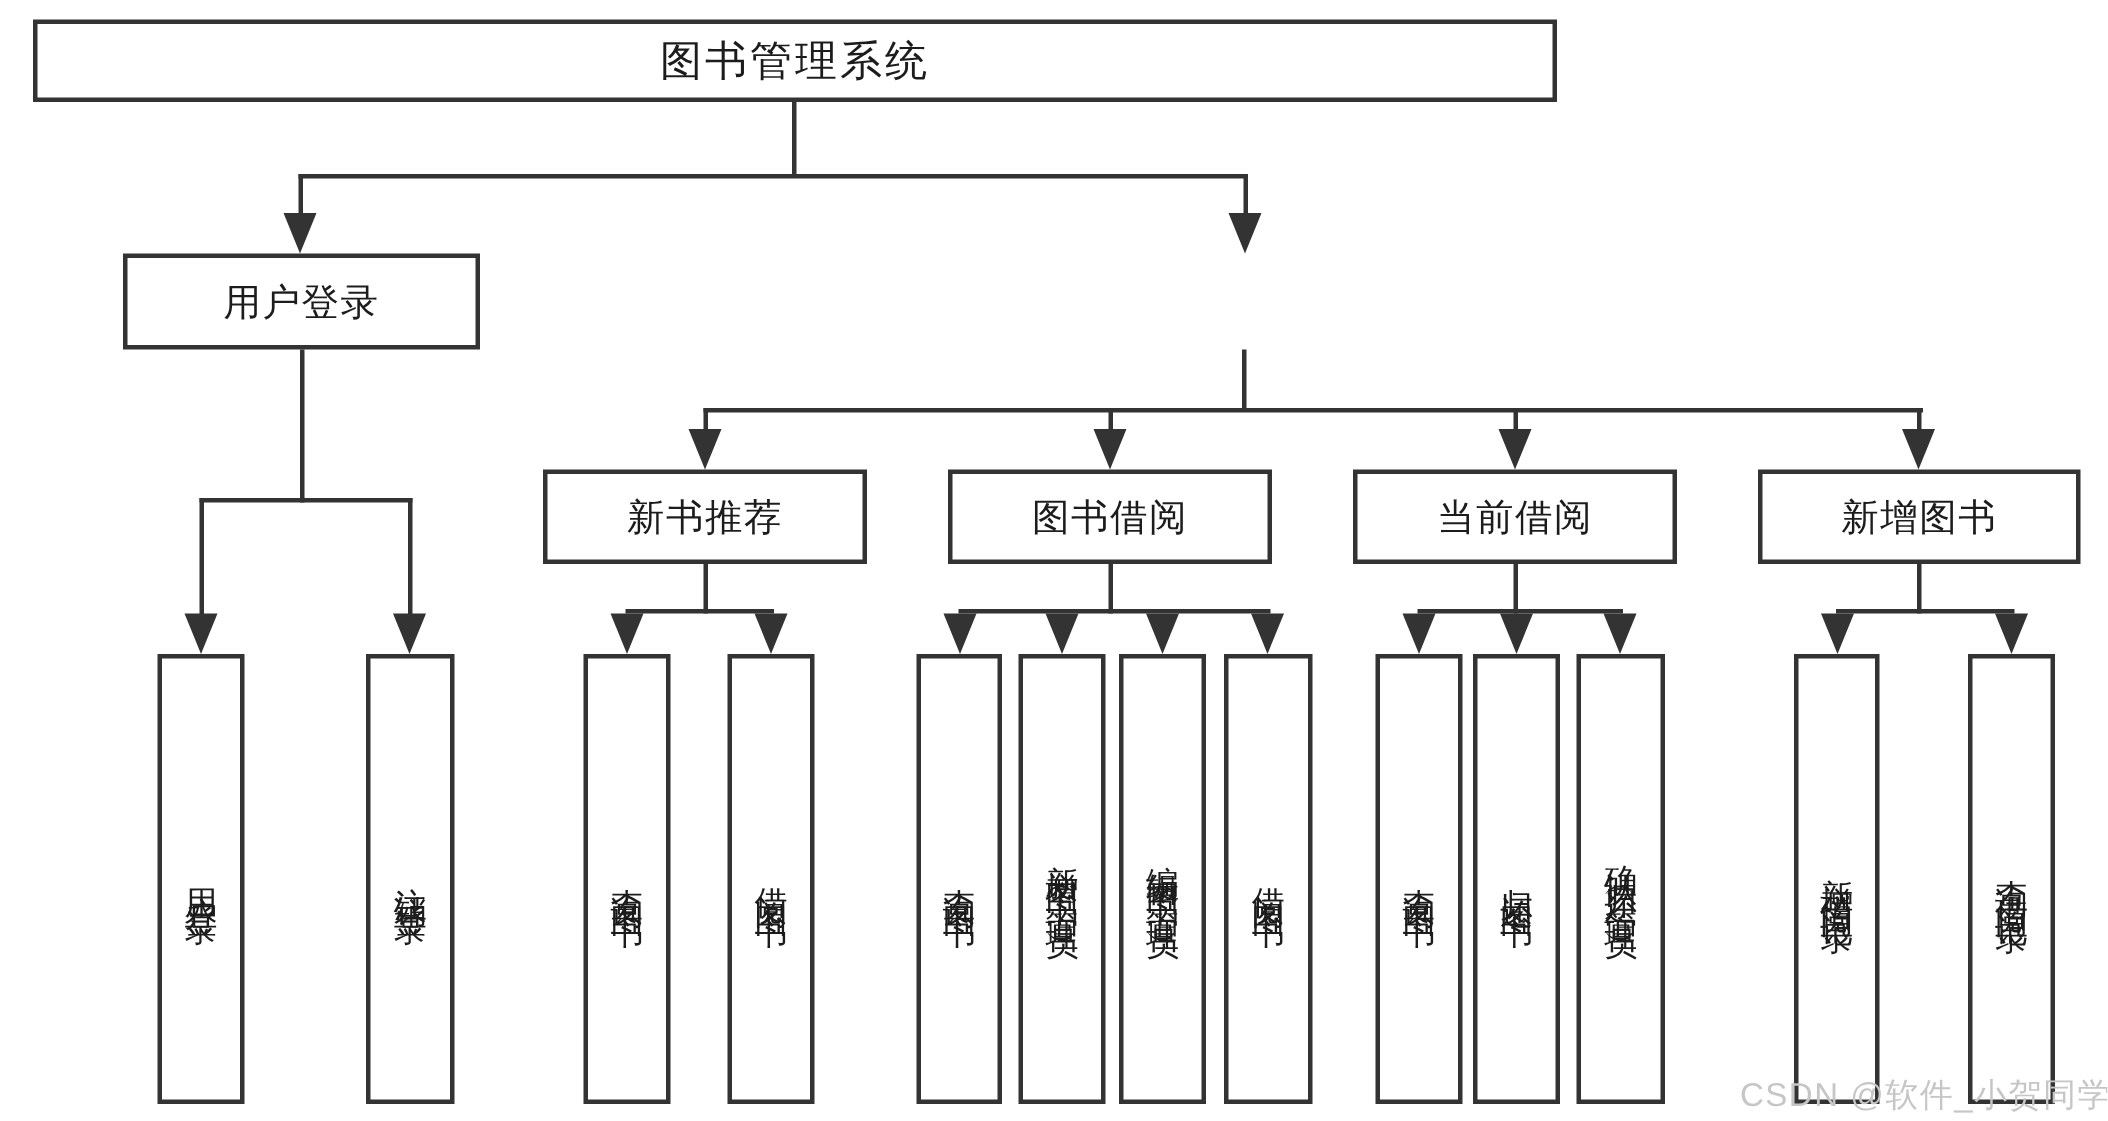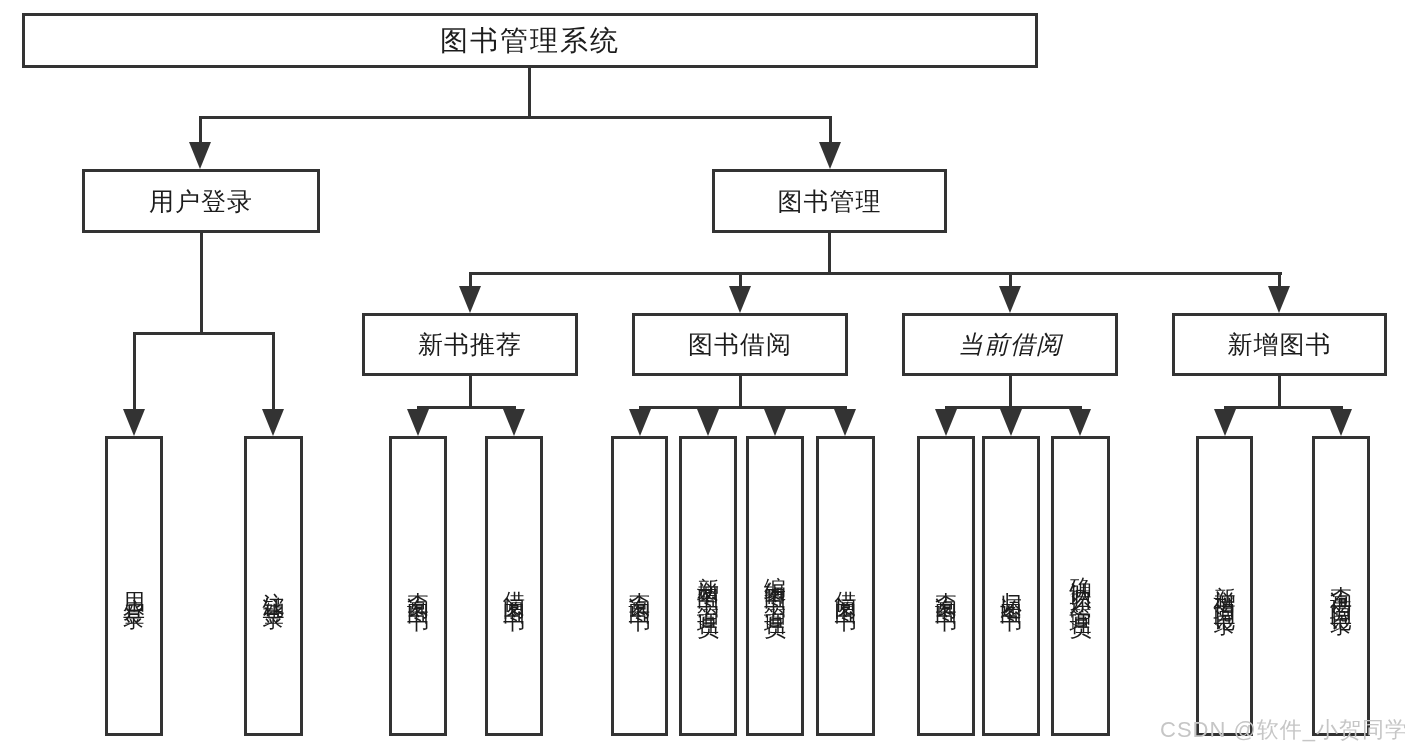--- a/index.html
+++ b/index.html
@@ -41,31 +41,28 @@
 
 <div id="stage">
 
   <div class="box" style="left:22px;top:13px;width:1016px;height:55px;">
     <span class="hlabel root-label">图书管理系统</span>
   </div>
 
   <div class="box" style="left:82px;top:169px;width:238px;height:64px;">
     <span class="hlabel">用户登录</span>
   </div>
-  <div class="box" style="left:712px;top:169px;width:235px;height:64px;">
-    <span class="hlabel">图书管理</span>
-  </div>
 
   <div class="box" style="left:362px;top:313px;width:216px;height:63px;">
     <span class="hlabel">新书推荐</span>
   </div>
   <div class="box" style="left:632px;top:313px;width:216px;height:63px;">
     <span class="hlabel">图书借阅</span>
   </div>
-  <div class="box" style="left:902px;top:313px;width:216px;height:63px;font-style:italic;">
+  <div class="box" style="left:902px;top:313px;width:216px;height:63px;">
     <span class="hlabel">当前借阅</span>
   </div>
   <div class="box" style="left:1172px;top:313px;width:215px;height:63px;">
     <span class="hlabel">新增图书</span>
   </div>
 
   <div class="box" style="left:105px;top:436px;width:58px;height:300px;">
     <span class="vtext">用户登录</span>
   </div>
   <div class="box" style="left:244px;top:436px;width:59px;height:300px;">

